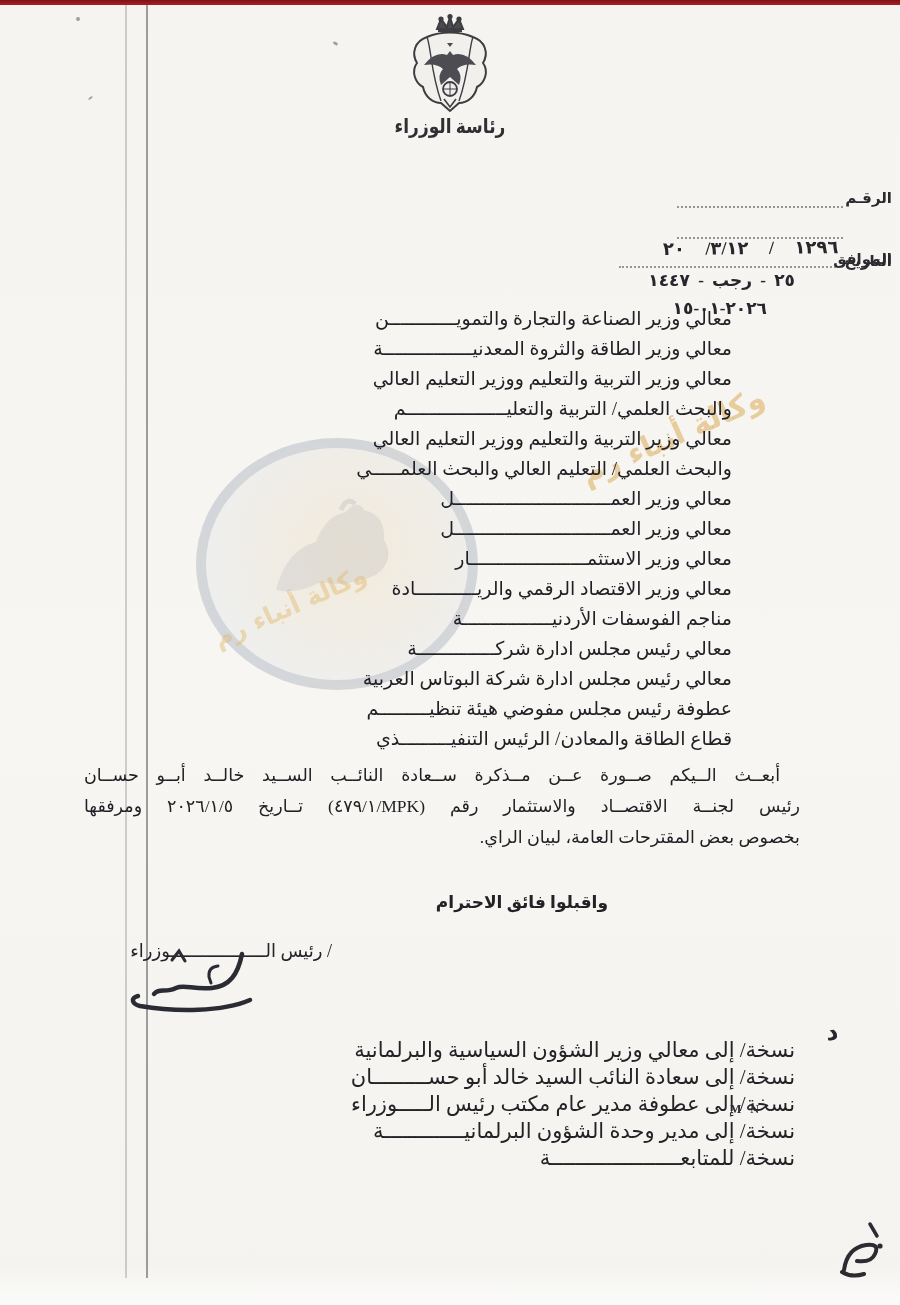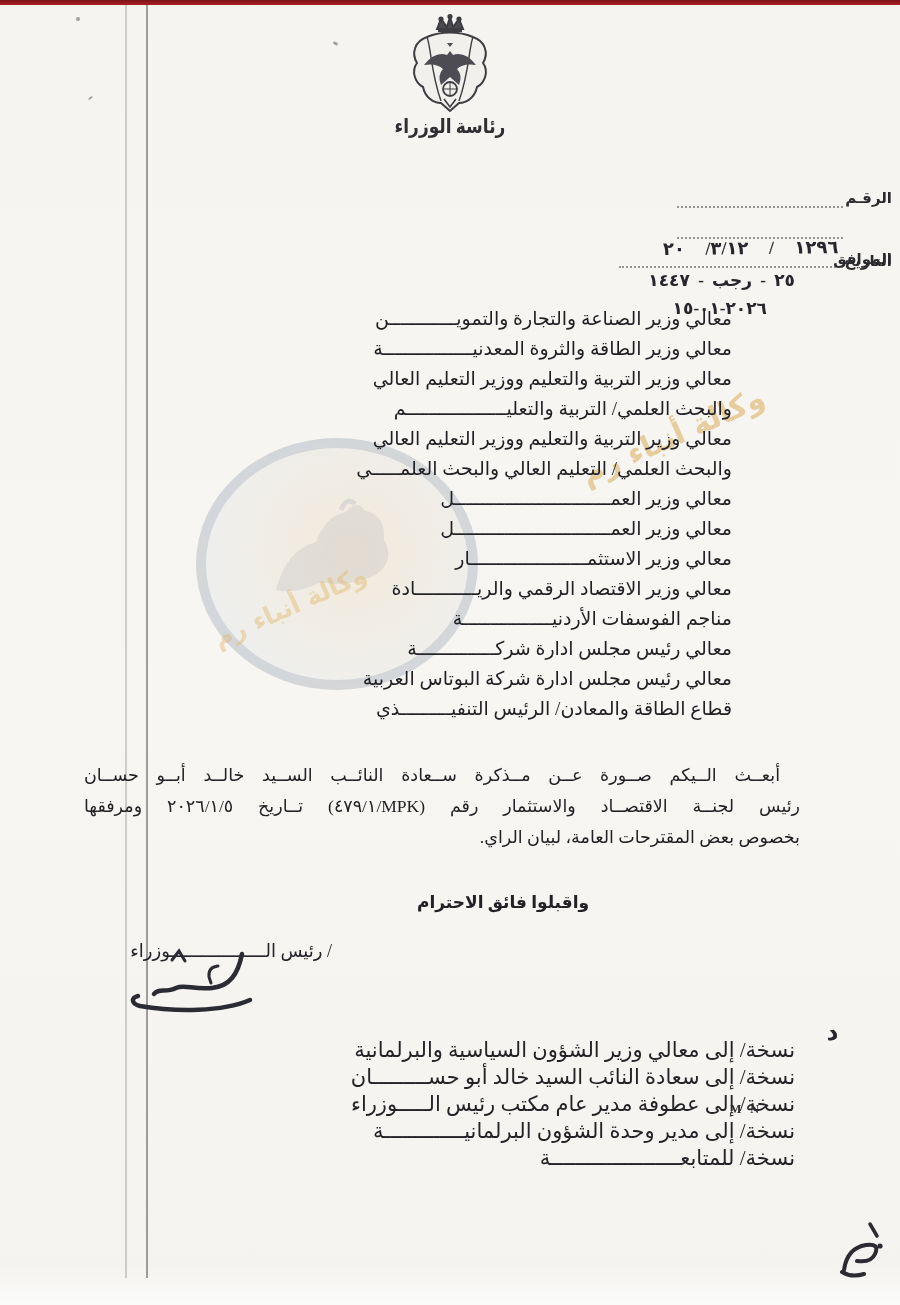--- a/index.html
+++ b/index.html
@@ -38,21 +38,21 @@
   
   .recipients{right:168px;top:304px;width:400px;text-align:right;font-size:19px;line-height:30px;color:#1f1f24;}
   .recipients div{white-space:nowrap;}
 
   
   .body-par{right:100px;top:760px;width:716px;font-size:17.5px;line-height:31px;color:#1f1f24;}
   .jline{text-align:justify;text-align-last:justify;}
   .body-l1{text-indent:20px;}
   .body-l3{text-align:right;}
 
-  .closing{left:398px;top:892px;width:210px;text-align:center;font-size:17px;font-weight:bold;color:#222226;}
+  .closing{left:398px;top:892px;width:210px;font-size:17px;font-weight:bold;color:#222226;}
 
   .sig-title{right:568px;top:940px;font-size:18px;white-space:nowrap;color:#222228;}
   .sig-svg{left:92px;top:944px;}
 
   .cc{right:105px;top:1037px;width:420px;text-align:right;font-size:21px;line-height:27px;color:#222227;}
   .cc div{white-space:nowrap;}
   .initials{right:138px;top:1102px;font-family:Liberation Serif, serif;font-size:12px;font-weight:bold;letter-spacing:3px;color:#2b2b30;}
 
   .margin-mark{left:826px;top:1018px;font-size:24px;font-weight:bold;color:#26262c;transform:rotate(-6deg);}
   .corner-svg{left:836px;top:1212px;}
@@ -131,20 +131,21 @@
     <div>والبحث العلمي/ التربية والتعليــــــــــــــــــم</div>
     <div>معالي وزير التربية والتعليم ووزير التعليم العالي</div>
     <div>والبحث العلمي/ التعليم العالي والبحث العلمـــــي</div>
     <div>معالي وزير العمــــــــــــــــــــــــــــل</div>
     <div>معالي وزير العمــــــــــــــــــــــــــــل</div>
     <div>معالي وزير الاستثمـــــــــــــــــــــار</div>
     <div>معالي وزير الاقتصاد الرقمي والريـــــــــــادة</div>
     <div>مناجم الفوسفات الأردنيــــــــــــــــة</div>
     <div>معالي رئيس مجلس ادارة شركــــــــــــــة</div>
     <div>معالي رئيس مجلس ادارة شركة البوتاس العربية</div>
+    <div>عطوفة رئيس مجلس مفوضي هيئة تنظيـــــــــم</div>
     <div>قطاع الطاقة والمعادن/ الرئيس التنفيـــــــــذي</div>
   </div>
 
   <div class="abs body-par rtl">
     <div class="jline body-l1">أبعــث الــيكم صــورة عــن مــذكرة ســعادة النائــب الســيد خالــد أبــو حســان</div>
     <div class="jline"><span>رئيس لجنــة الاقتصــاد والاستثمار رقم </span><span class="ltrseg">(٤٧٩/١/MPK)</span><span> تــاريخ </span><span class="ltrseg">٢٠٢٦/١/٥</span><span> ومرفقها</span></div>
     <div class="body-l3">بخصوص بعض المقترحات العامة، لبيان الراي.</div>
   </div>
 
   <div class="abs closing rtl">واقبلوا فائق الاحترام</div>

